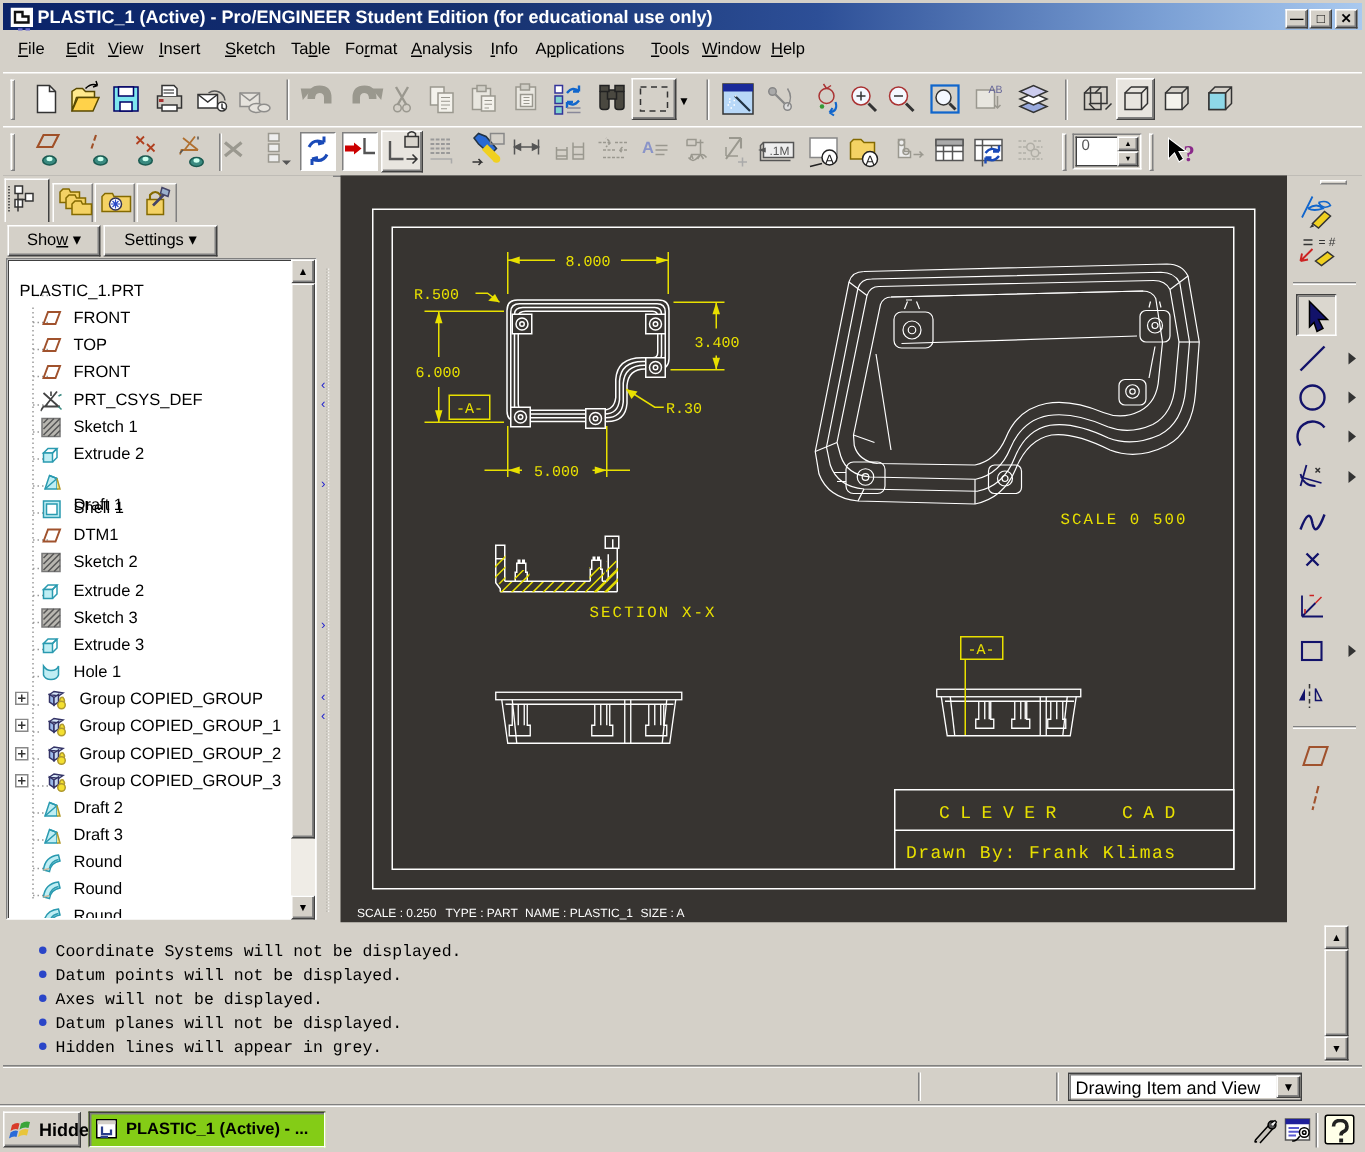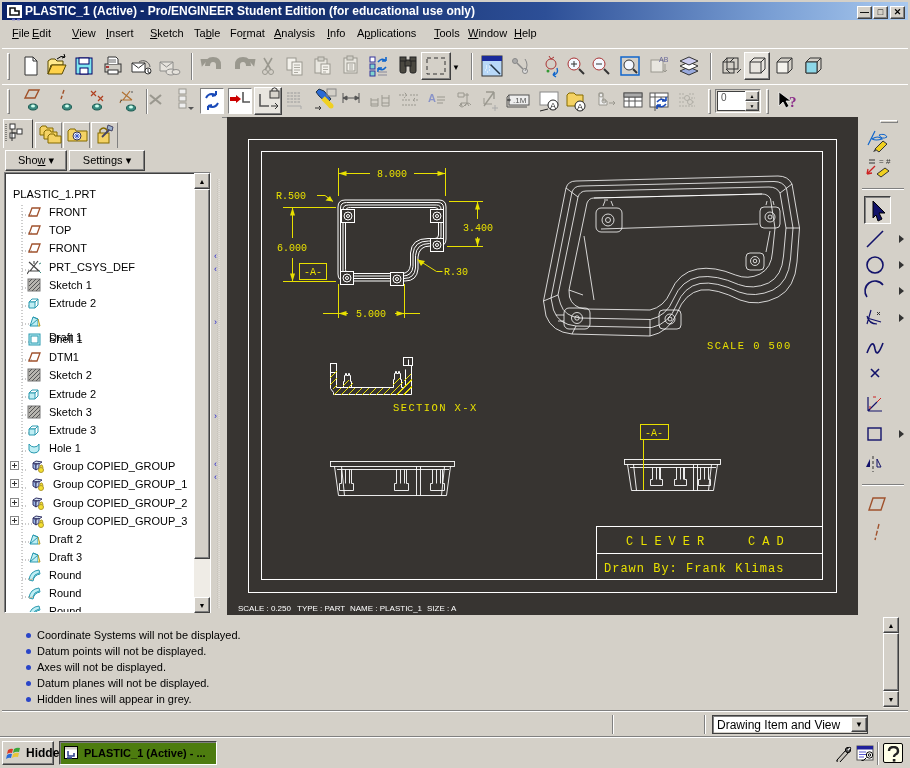--- a/index.html
+++ b/index.html
@@ -23,27 +23,27 @@
   border-right:1px solid #808080; border-bottom:1px solid #808080; }
 .sep { position:absolute; width:2px; border-left:1px solid #808080; border-right:1px solid #fff; }
 #leftpanel { position:absolute; left:2px; top:117px; width:220px; height:498px; background:#d4d0c8; }
 #tree { position:absolute; left:2px; top:55px; width:207px; height:441px; background:#fff;
   border-top:1px solid #808080; border-left:1px solid #808080; border-right:1px solid #fff; border-bottom:1px solid #fff;
   box-shadow:inset 1px 1px 0 #404040; overflow:hidden; }
 .trow { position:absolute; left:0; height:18px; font-size:11px; color:#000; white-space:nowrap; }
 #canvas { position:absolute; left:227px; top:117px; width:631px; height:498px; background:#373431; }
 #righttb { position:absolute; left:858px; top:117px; width:50px; height:498px; background:#d4d0c8; }
 #messages { position:absolute; left:2px; top:615px; width:906px; height:95px; background:#d4d0c8; font-size:11px; }
-.msgrow { position:absolute; left:24px; white-space:nowrap; }
+.msgrow { position:absolute; left:24px; white-space:nowrap;font-family:Liberation Mono, monospace; }
 .bullet { display:inline-block; width:5px; height:5px; border-radius:3px; background:#2a45c8; margin-right:6px; vertical-align:1px; }
 #statusbar { position:absolute; left:2px; top:710px; width:906px; height:27px; background:#d4d0c8; border-top:1px solid #808080; box-shadow:inset 0 1px 0 #fff; }
 #taskbar { position:absolute; left:0; top:737px; width:910px; height:31px; background:#d4d0c8; border-top:1px solid #fff; box-shadow:0 -1px 0 #808080; }
 .btn { background:#d4d0c8; border-top:1px solid #fff; border-left:1px solid #fff;
   border-right:1px solid #404040; border-bottom:1px solid #404040; box-shadow:inset -1px -1px 0 #808080; }
-.btnp { background:#4d7c0f; border-top:1px solid #404040; border-left:1px solid #404040;
+.btnp { background:#84cc16; border-top:1px solid #404040; border-left:1px solid #404040;
   border-right:1px solid #fff; border-bottom:1px solid #fff; box-shadow:inset 1px 1px 0 #808080; }
 u { text-decoration:underline; }
 </style>
 </head>
 <body>
 <div id="app">
 
   <div id="titlebar">
     <svg class="abs" style="left:5px;top:3px" width="16" height="16" viewBox="0 0 16 16">
       <rect x="0" y="0" width="15" height="13" fill="#fff"></rect>
@@ -51,21 +51,21 @@
       <path d="M5 14.5 h3 m2 0 h3" stroke="#66c" stroke-width="1.5"></path>
     </svg>
     <div id="titletext">PLASTIC_1 (Active) - Pro/ENGINEER Student Edition (for educational use only)</div>
     <div class="winbtn" style="left:855px">—</div>
     <div class="winbtn" style="left:871px">□</div>
     <div class="winbtn" style="left:888px">✕</div>
   </div>
 
   <div id="menubar">
     <span style="left:10px"><u>F</u>ile</span>
-    <span style="left:30px"><u>E</u>dit</span>
+    <span style="left:42px"><u>E</u>dit</span>
     <span style="left:70px"><u>V</u>iew</span>
     <span style="left:104px"><u>I</u>nsert</span>
     <span style="left:148px"><u>S</u>ketch</span>
     <span style="left:192px">Ta<u>b</u>le</span>
     <span style="left:228px">Fo<u>r</u>mat</span>
     <span style="left:272px"><u>A</u>nalysis</span>
     <span style="left:325px"><u>I</u>nfo</span>
     <span style="left:355px">A<u>p</u>plications</span>
     <span style="left:432px"><u>T</u>ools</span>
     <span style="left:466px"><u>W</u>indow</span>

